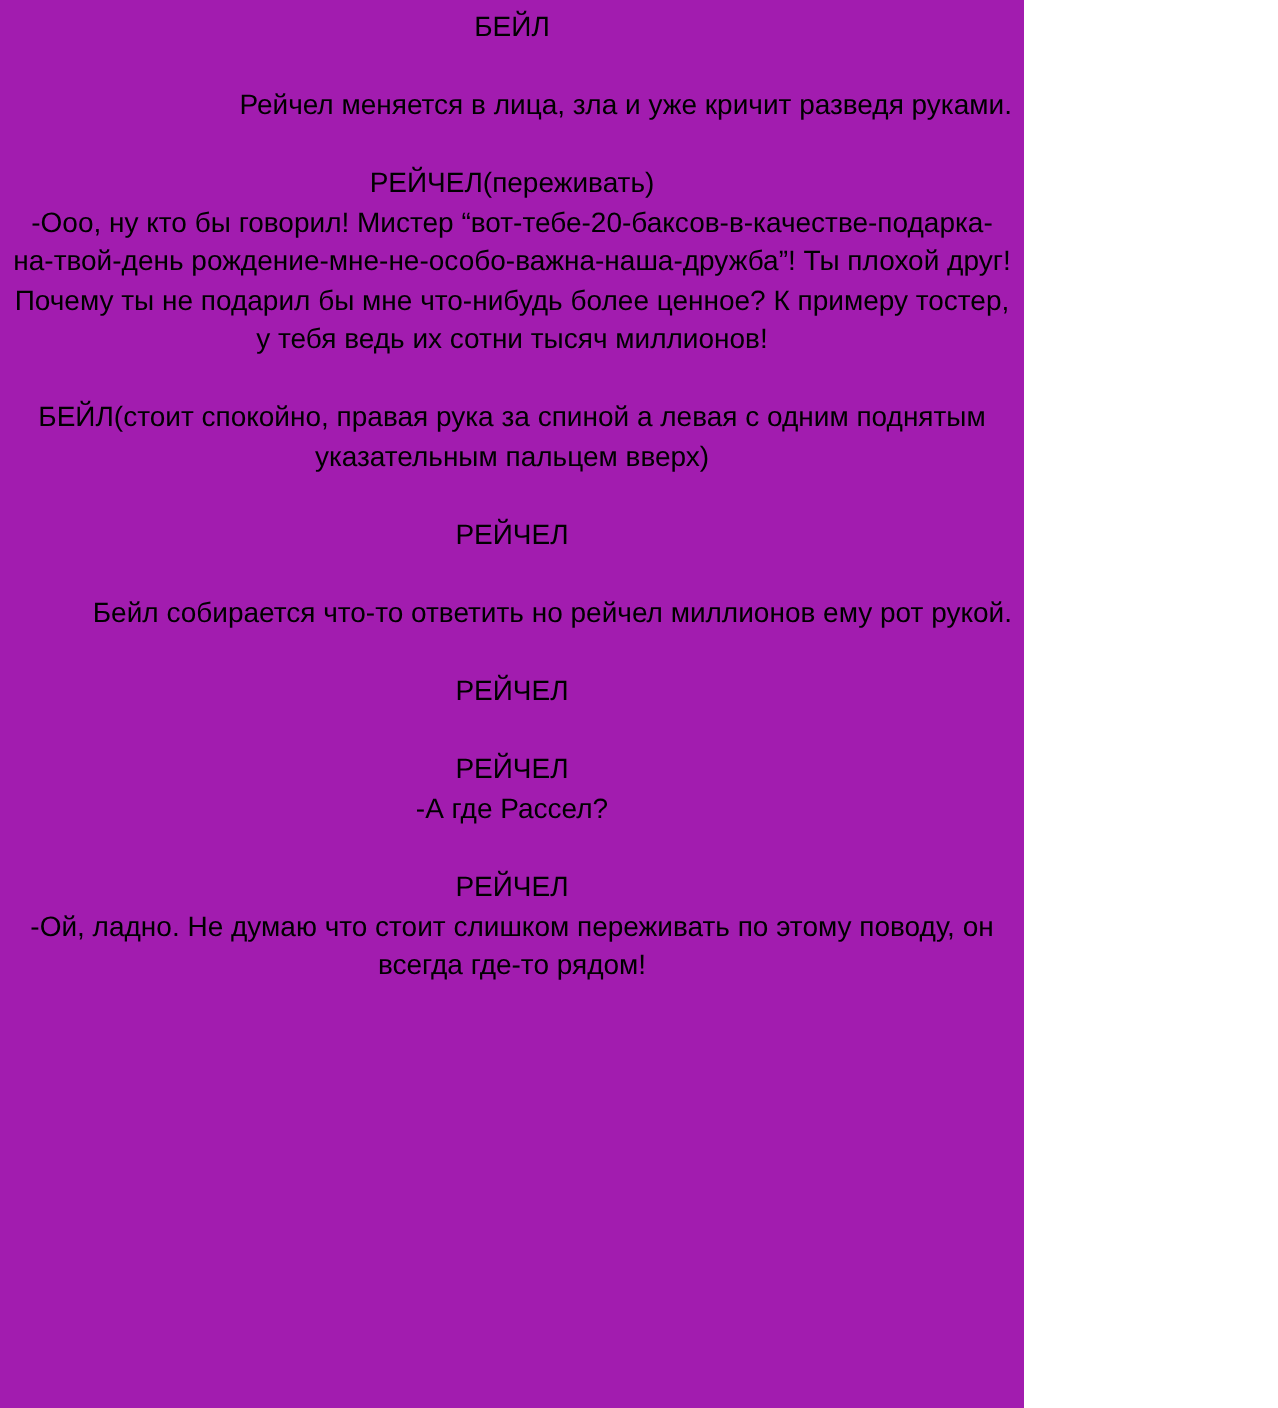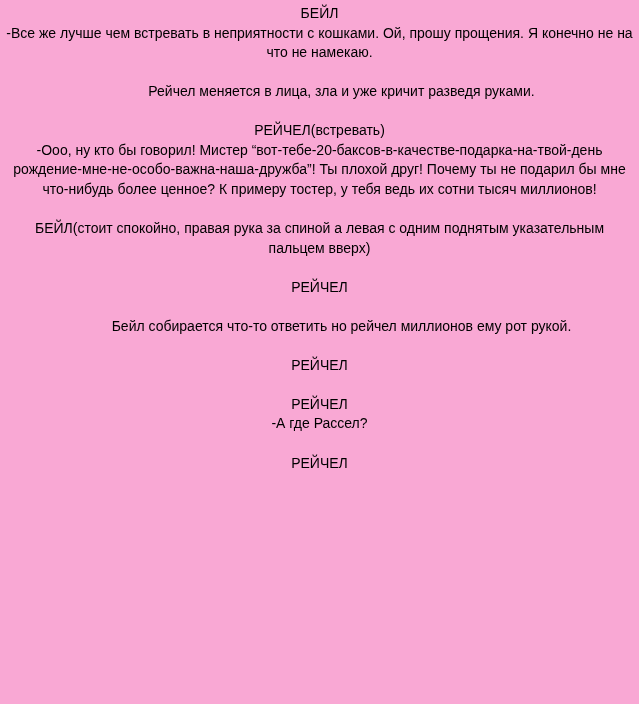--- a/index.html
+++ b/index.html
@@ -2,74 +2,74 @@
 <html lang="ru"><head>
 <meta charset="utf-8">
 <style>
   html, body {
     margin: 0;
     padding: 0;
     background: #ffffff;
   }
   .doc {
     position: relative;
-    width: 639px;
+    width: 512px;
     height: 704px;
     box-sizing: border-box;
     padding: 4px 6px 0 6px;
     overflow: hidden;
-    background: #f9a8d4;
+    background: #a21caf;
     color: #000000;
     font-family: "Liberation Sans", sans-serif;
     font-size: 14px;
     line-height: 19.55px;
     cursor: text;
   }
   .block {
     margin: 0 0 19.55px 0; 
   }
   .block.center { text-align: center; }
-  .block.left   { text-align: center; margin-left: 44px; }
+  .block.left   { text-align: right; }
   .part { white-space: pre-wrap; }
   .caret {
     display: inline-block;
     width: 1.5px;
     height: 17px;
     background: #000000;
     vertical-align: -3px;
     margin-right: 1px;
   }
 </style>
 </head>
 <body>
 
 <div class="doc" id="doc-root">
     <div class="block center">
       <div class="part character">БЕЙЛ</div>
-      <div class="part dialogue">-Все же лучше чем встревать в неприятности с кошками. Ой, прошу прощения. Я конечно не на что не намекаю.</div>
     </div>
     <div class="block left">
       <div class="part action">Рейчел меняется в лица, зла и уже кричит разведя руками.</div>
     </div>
     <div class="block center">
-      <div class="part character">РЕЙЧЕЛ(встревать)</div>
+      <div class="part character">РЕЙЧЕЛ(переживать)</div>
       <div class="part dialogue">-Ооо, ну кто бы говорил! Мистер “вот-тебе-20-баксов-в-качестве-подарка-на-твой-день рождение-мне-не-особо-важна-наша-дружба”! Ты плохой друг! Почему ты не подарил бы мне что-нибудь более ценное? К примеру тостер, у тебя ведь их сотни тысяч миллионов!</div>
     </div>
     <div class="block center">
       <div class="part character">БЕЙЛ(стоит спокойно, правая рука за спиной а левая с одним поднятым указательным пальцем вверх)</div>
     </div>
     <div class="block center">
       <div class="part character">РЕЙЧЕЛ</div>
     </div>
     <div class="block left">
       <div class="part action">Бейл собирается что-то ответить но рейчел миллионов ему рот рукой.</div>
     </div>
     <div class="block center">
       <div class="part character">РЕЙЧЕЛ</div>
     </div>
     <div class="block center">
       <div class="part character">РЕЙЧЕЛ</div>
       <div class="part dialogue">-А где Рассел?</div>
     </div>
     <div class="block center">
       <div class="part character">РЕЙЧЕЛ</div>
+      <div class="part dialogue">-Ой, ладно. Не думаю что стоит слишком переживать по этому поводу, он всегда где-то рядом!</div>
     </div>
   </div>
 
 </body></html>

